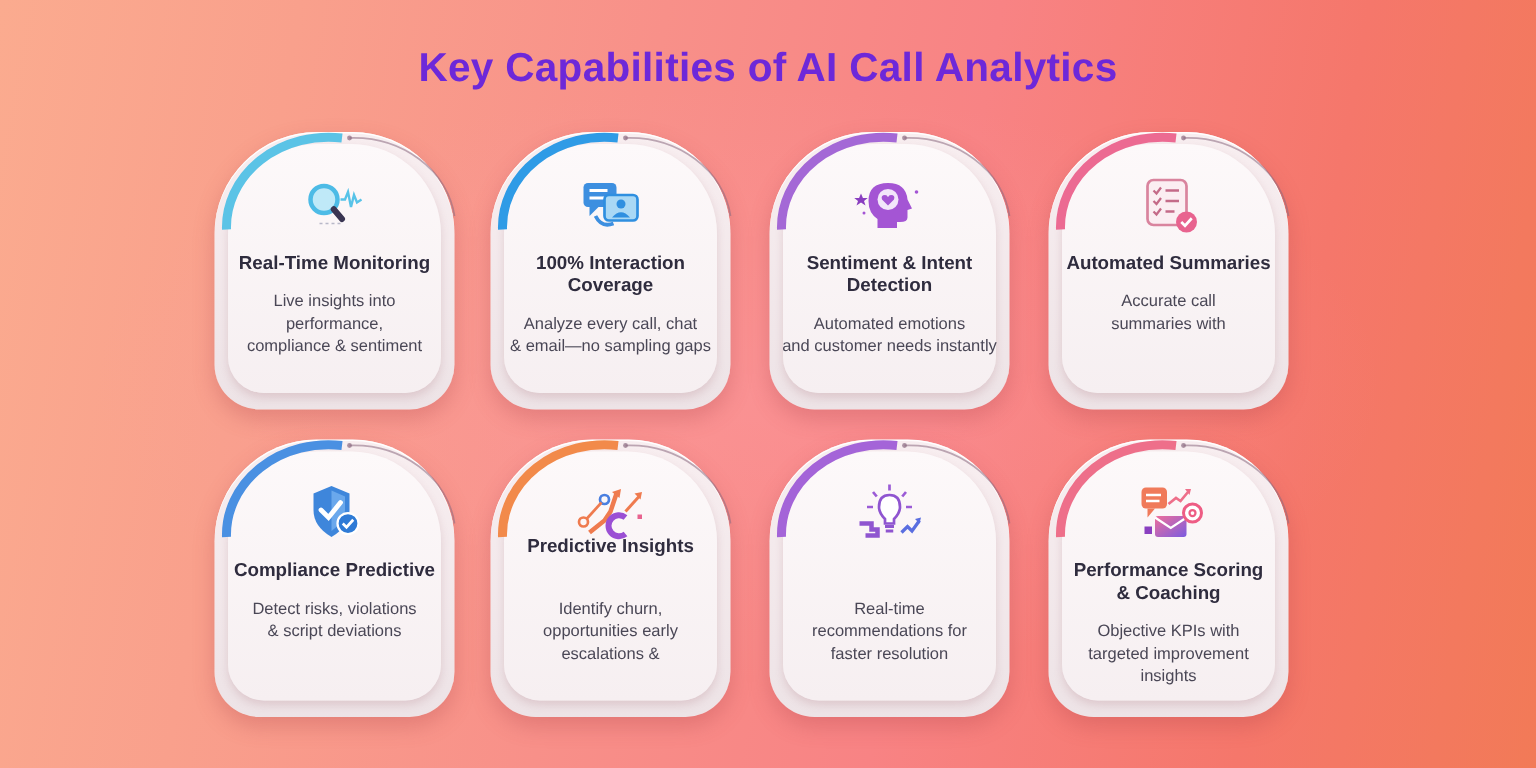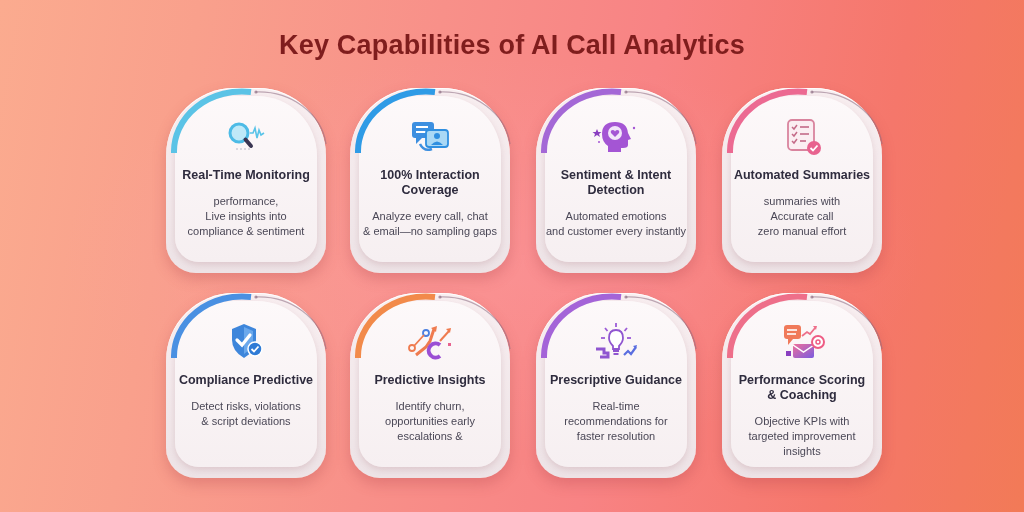--- a/index.html
+++ b/index.html
@@ -13,31 +13,30 @@
     position: absolute; inset: 0;
     background: radial-gradient(ellipse 60% 55% at 48% 50%, rgba(255,160,170,0.35), rgba(255,160,170,0) 70%);
     pointer-events: none;
   }
   .title {
     position: absolute;
     left: 0; right: 0; top: 30px;
     text-align: center;
     font-size: 27px;
     font-weight: bold;
-    color: #7f1d1d;
+    color: #6d28d9;
     letter-spacing: 0.2px;
   }
   .card {
     position: absolute;
     width: 160px;
     height: 185px;
     border-radius: 68px 68px 30px 30px;
     background: linear-gradient(180deg, #f8eef0 0%, #ede3e6 100%);
     box-shadow: 0 6px 14px rgba(170, 60, 70, 0.28), inset 0 1px 0 rgba(255,255,255,0.9);
-    margin-left: 23px;
   }
   .card .inner {
     position: absolute;
     left: 9px; right: 9px; top: 8px; bottom: 11px;
     border-radius: 60px 60px 24px 24px;
     background: linear-gradient(180deg, #fdf9fa 0%, #f6eff1 100%);
     box-shadow: 0 3px 6px rgba(150, 80, 90, 0.18);
   }
   .arc {
     position: absolute;
@@ -87,22 +86,22 @@
       <div class="icon"><svg viewBox="0 0 52 44" width="52" height="44">
           <circle cx="19" cy="17" r="9" fill="#bfe9f8" stroke="#4dbbe6" stroke-width="3"></circle>
           <line x1="25.5" y1="23.5" x2="31" y2="30" stroke="#3a3552" stroke-width="4" stroke-linecap="round"></line>
           <polyline points="30,17 33,17 35,12 37,22 39,14 41,19 44,17" fill="none" stroke="#58c3e8" stroke-width="1.6"></polyline>
           <line x1="16" y1="33" x2="30" y2="33" stroke="#b8b8c8" stroke-width="1" stroke-dasharray="2 2"></line>
         </svg></div>
       <div class="ctitle" style="top:80px">
         <div>Real-Time Monitoring</div>
       </div>
       <div class="cdesc" style="top:106px">
+        <div>Live insights into</div>
         <div>performance,</div>
-        <div>Live insights into</div>
         <div>compliance &amp; sentiment</div>
       </div>
     </div>
     <div class="card" style="left: 327px; top: 88px;">
       <div class="inner"></div>
       <svg class="arc" viewBox="0 0 170 120">
       <path d="M8 65 A68 60 0 0 1 85 4" fill="none" stroke="#2f9be6" stroke-width="6"></path>
       <path d="M90 4 A68 60 0 0 1 160 56" fill="none" stroke="#8a6a80" stroke-opacity="0.55" stroke-width="1.2"></path>
       <circle cx="90" cy="4" r="1.6" fill="#8a6a80" fill-opacity="0.7"></circle>
     </svg>
@@ -139,21 +138,21 @@
           <polygon points="7,13 8.3,16 11.5,16 9,18 10,21 7,19 4,21 5,18 2.5,16 5.7,16" fill="#8a3fc0"></polygon>
           <circle cx="44" cy="12" r="1.2" fill="#a455d4"></circle>
           <circle cx="9" cy="26" r="1" fill="#a455d4"></circle>
         </svg></div>
       <div class="ctitle" style="top:80px">
         <div>Sentiment &amp; Intent</div>
         <div>Detection</div>
       </div>
       <div class="cdesc" style="top:121px">
         <div>Automated emotions</div>
-        <div>and customer every instantly</div>
+        <div>and customer needs instantly</div>
       </div>
     </div>
     <div class="card" style="left: 699px; top: 88px;">
       <div class="inner"></div>
       <svg class="arc" viewBox="0 0 170 120">
       <path d="M8 65 A68 60 0 0 1 85 4" fill="none" stroke="#ec6a92" stroke-width="6"></path>
       <path d="M90 4 A68 60 0 0 1 160 56" fill="none" stroke="#8a6a80" stroke-opacity="0.55" stroke-width="1.2"></path>
       <circle cx="90" cy="4" r="1.6" fill="#8a6a80" fill-opacity="0.7"></circle>
     </svg>
       <div class="icon"><svg viewBox="0 0 52 44" width="52" height="44">
@@ -164,23 +163,22 @@
           <line x1="24" y1="18" x2="33" y2="18" stroke="#c46a88" stroke-width="1.6"></line>
           <polyline points="16,25 18,27 21,23" fill="none" stroke="#c46a88" stroke-width="1.5"></polyline>
           <line x1="24" y1="25" x2="30" y2="25" stroke="#c46a88" stroke-width="1.6"></line>
           <circle cx="38" cy="32" r="7" fill="#e8638f"></circle>
           <polyline points="34.5,32 37,34.5 41.5,29.5" fill="none" stroke="#fff" stroke-width="1.8"></polyline>
         </svg></div>
       <div class="ctitle" style="top:80px">
         <div>Automated Summaries</div>
       </div>
       <div class="cdesc" style="top:106px">
+        <div>Accurate call</div>
         <div>summaries with</div>
-        <div>Accurate call</div>
-        <div>zero manual effort</div>
       </div>
     </div>
     <div class="card" style="left: 143px; top: 293px;">
       <div class="inner"></div>
       <svg class="arc" viewBox="0 0 170 120">
       <path d="M8 65 A68 60 0 0 1 85 4" fill="none" stroke="#4a90e2" stroke-width="6"></path>
       <path d="M90 4 A68 60 0 0 1 160 56" fill="none" stroke="#8a6a80" stroke-opacity="0.55" stroke-width="1.2"></path>
       <circle cx="90" cy="4" r="1.6" fill="#8a6a80" fill-opacity="0.7"></circle>
     </svg>
       <div class="icon"><svg viewBox="0 0 52 44" width="52" height="44">
@@ -209,21 +207,21 @@
           <circle cx="8" cy="27" r="3" fill="none" stroke="#ef7b4f" stroke-width="1.8"></circle>
           <circle cx="22" cy="12" r="3" fill="none" stroke="#4a7fe0" stroke-width="1.8"></circle>
           <line x1="10" y1="25" x2="20" y2="14" stroke="#ef7b4f" stroke-width="1.8"></line>
           <path d="M12 34 L22 26 L26 20 L30 8" fill="none" stroke="#ef7b4f" stroke-width="3"></path>
           <polygon points="27,7 33,5 32,11" fill="#ef7b4f"></polygon>
           <line x1="36" y1="20" x2="45" y2="10" stroke="#ef7b4f" stroke-width="2"></line>
           <polygon points="42,8 47,7 46,12" fill="#ef7b4f"></polygon>
           <path d="M36 24 A7 7 0 1 0 36 35" fill="none" stroke="#9b4fd4" stroke-width="4"></path>
           <rect x="44" y="22" width="3" height="3" fill="#e8638f"></rect>
         </svg></div>
-      <div class="ctitle" style="top:80px">
+      <div class="ctitle" style="top:64px">
         <div>Predictive Insights</div>
       </div>
       <div class="cdesc" style="top:106px">
         <div>Identify churn,</div>
         <div>opportunities early</div>
         <div>escalations &amp;</div>
       </div>
     </div>
     <div class="card" style="left: 513px; top: 293px;">
       <div class="inner"></div>
@@ -238,23 +236,20 @@
           <line x1="37" y1="7" x2="34.5" y2="10" stroke="#9b5bd6" stroke-width="1.8"></line>
           <line x1="11" y1="17" x2="15" y2="17" stroke="#9b5bd6" stroke-width="1.8"></line>
           <line x1="37" y1="17" x2="41" y2="17" stroke="#9b5bd6" stroke-width="1.8"></line>
           <path d="M26 9 Q33 9 33 17 Q33 21 29 25 L29 28 L23 28 L23 25 Q19 21 19 17 Q19 9 26 9 Z" fill="#fff" stroke="#8f55d0" stroke-width="1.8"></path>
           <rect x="23" y="29" width="6" height="2" fill="#8f55d0"></rect>
           <rect x="23.5" y="32" width="5" height="2" fill="#8f55d0"></rect>
           <path d="M6 28 L14 28 L14 32 L18 32 L18 36 L10 36" fill="none" stroke="#8f55d0" stroke-width="3"></path>
           <polyline points="34,34 38,30 41,33 46,26" fill="none" stroke="#5a6ee0" stroke-width="2.2"></polyline>
           <polygon points="43,25 47,24 46,28" fill="#5a6ee0"></polygon>
         </svg></div>
-      <div class="ctitle" style="top:80px">
-        <div>Prescriptive Guidance</div>
-      </div>
       <div class="cdesc" style="top:106px">
         <div>Real-time</div>
         <div>recommendations for</div>
         <div>faster resolution</div>
       </div>
     </div>
     <div class="card" style="left: 699px; top: 293px;">
       <div class="inner"></div>
       <svg class="arc" viewBox="0 0 170 120">
       <path d="M8 65 A68 60 0 0 1 85 4" fill="none" stroke="#ee6f8a" stroke-width="6"></path>

